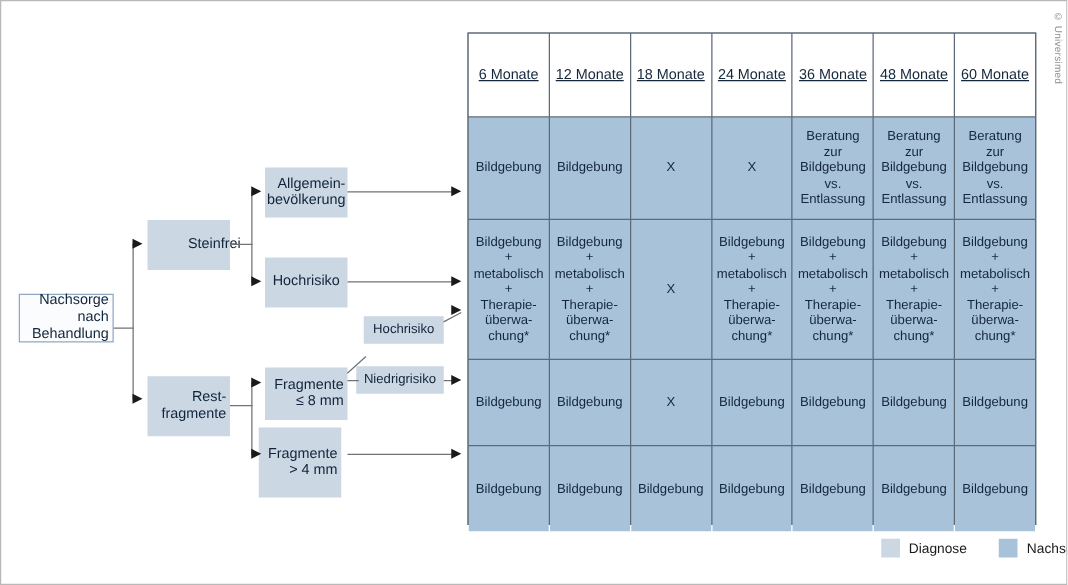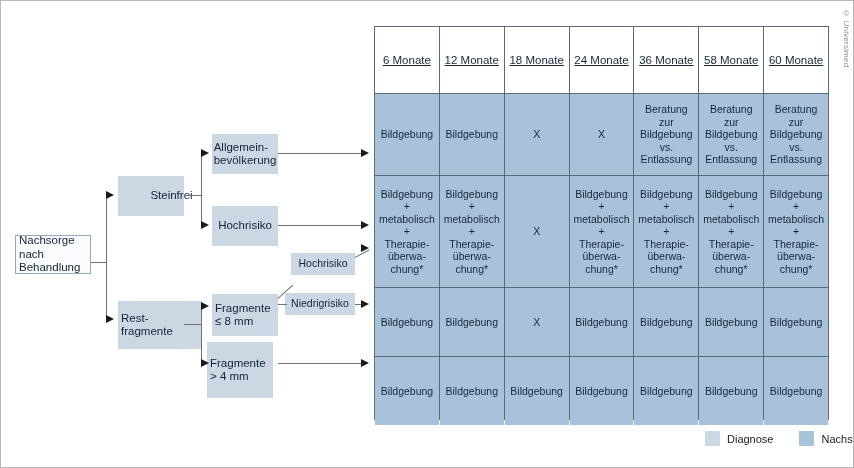--- a/index.html
+++ b/index.html
@@ -20,21 +20,21 @@
   
   .fbox {
     position: absolute;
     background: #ccd7e4;
     color: #10243a;
     font-size: 11.5px;
     line-height: 13.5px;
     display: flex;
     align-items: center;
     justify-content: center;
-    text-align: left;
+    text-align: right;
     padding: 2px 3px;
   }
   .fbox.start {
     background: #fbfcfd;
     border: 1px solid #8fa9c4;
   }
 
   
   .ln {
     position: absolute;
@@ -130,21 +130,21 @@
       <span>Nachsorge</span>
       <span>nach</span>
       <span>Behandlung</span>
     </div>
   </div>
 
   <div class="fbox" style="left:117px; top:175px; width:66px; height:40px;padding-left:44px;">
     <span>Steinfrei</span>
   </div>
 
-  <div class="fbox" style="left:117px; top:300px; width:84px; height:48px;">
+  <div class="fbox" style="left:117px; top:300px; width:66px; height:48px;">
     <div class="stack">
       <span>Rest-</span>
       <span>fragmente</span>
     </div>
   </div>
 
   <div class="fbox" style="left:211px; top:133px; width:66px; height:40px;">
     <div class="stack">
       <span>Allgemein-</span>
       <span>bevölkerung</span>
@@ -216,21 +216,21 @@
 
   <div class="ln h" style="left:277px; top:362px; width:85px;"></div>
   <div class="arrow" style="left:360px; top:358px;"></div>
 
   <div id="grid">
       <div class="cell head">6 Monate</div>
       <div class="cell head">12 Monate</div>
       <div class="cell head">18 Monate</div>
       <div class="cell head">24 Monate</div>
       <div class="cell head">36 Monate</div>
-      <div class="cell head">58 Monate</div>
+      <div class="cell head">48 Monate</div>
       <div class="cell head">60 Monate</div>
       <div class="cell">
         <div class="stack">
           <span>Bildgebung</span>
         </div>
       </div>
       <div class="cell">
         <div class="stack">
           <span>Bildgebung</span>
         </div>

